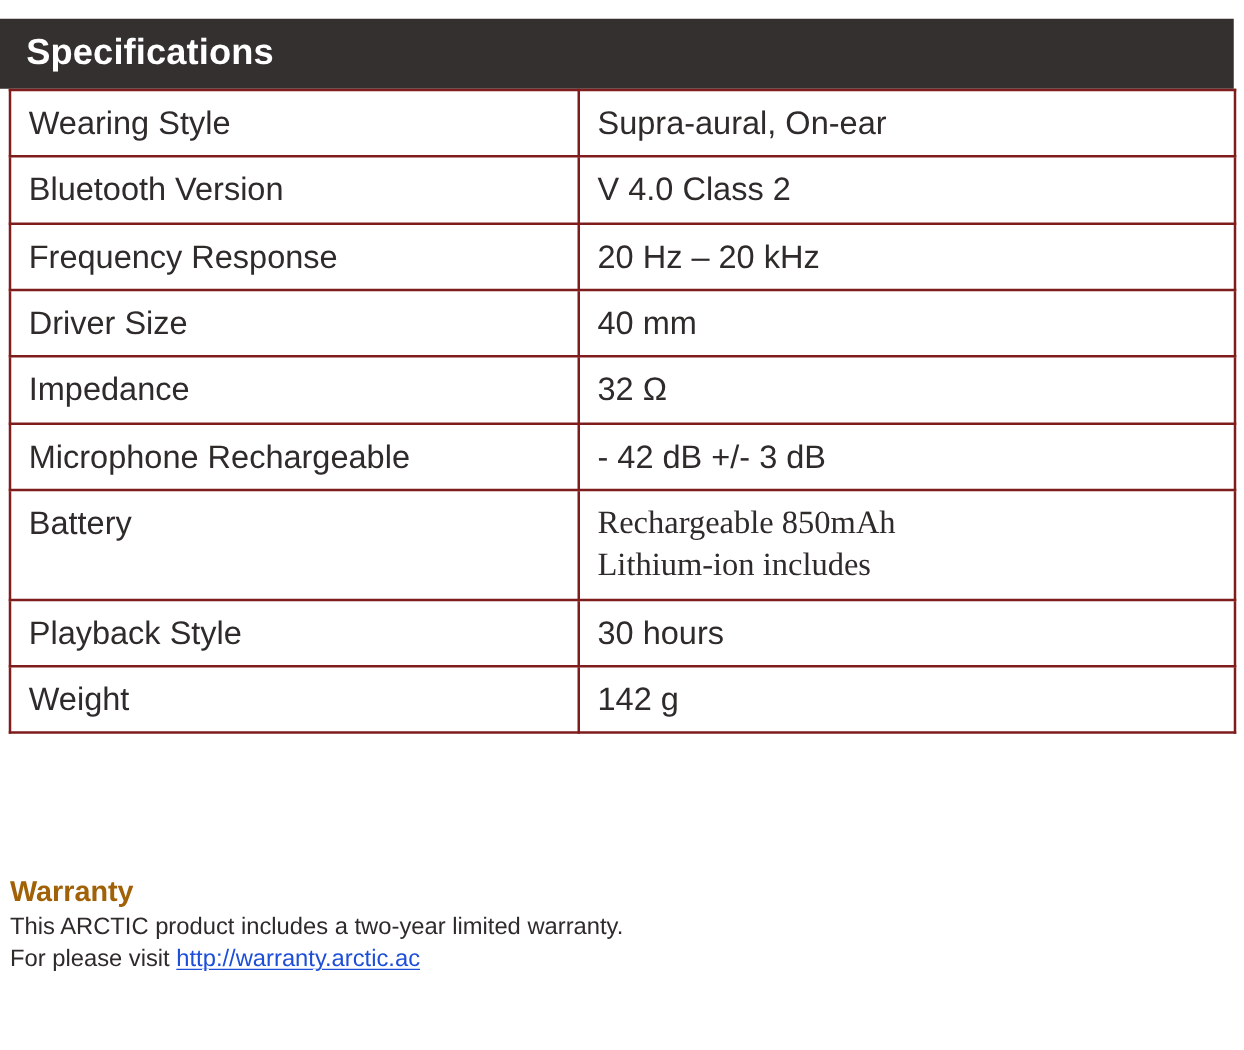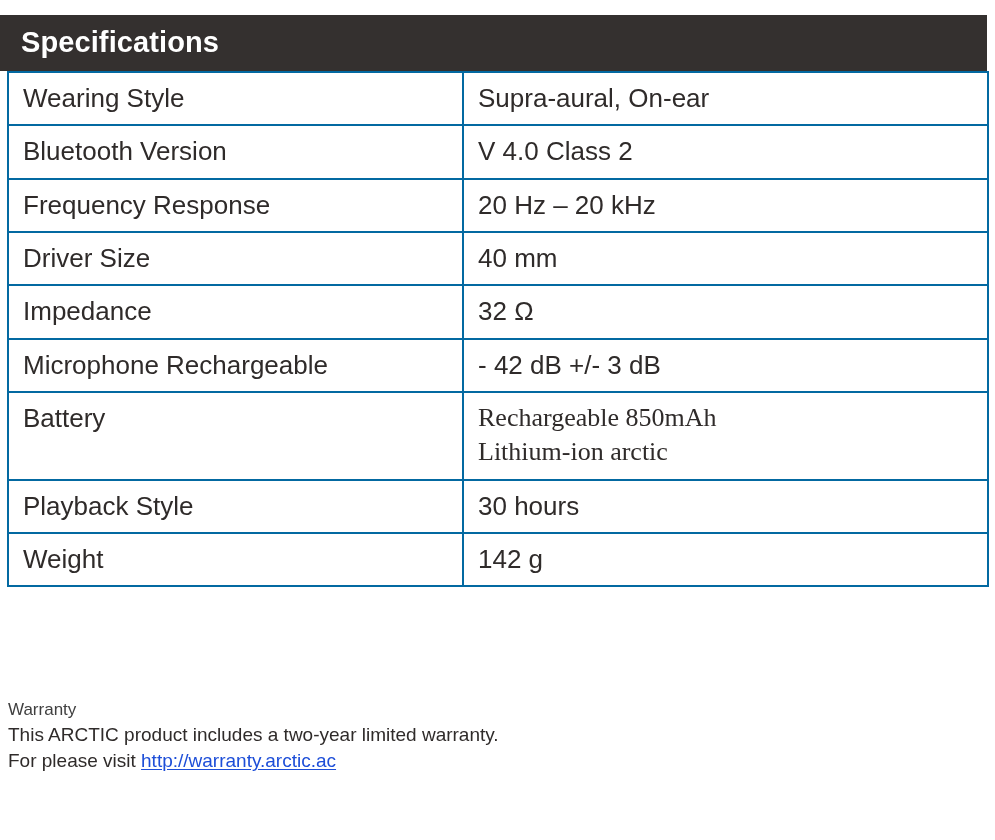--- a/index.html
+++ b/index.html
@@ -44,21 +44,21 @@
   }
 
   table.spec-table {
     border-collapse: collapse;
     width: 980px;
     table-layout: fixed;
     margin-top: 0;
   }
 
   table.spec-table td {
-    border: 2px solid #0369a1;
+    border: 2px solid #7f1d1d;
     font-size: 26px;
     line-height: 1.32;
     color: #2f2b2a;
     padding: 8px 0 9px 14px;
     vertical-align: top;
     height: 38px;
     box-sizing: border-box;
   }
 
   table.spec-table td.col-label { width: 455px; }
@@ -67,24 +67,24 @@
   .val-line { display: block; font-family: Liberation Serif, serif; }
 
   
   .warranty {
     position: absolute;
     left: 8px;
     top: 700px;
     width: 960px;
   }
   .warranty-title {
-    font-size: 17px;
-    font-weight: normal;
+    font-size: 23px;
+    font-weight: bold;
     line-height: 1.18;
-    color: #404040;
+    color: #a16207;
     margin: 0 0 2px 0;
   }
   .warranty-line {
     font-size: 19px;
     line-height: 1.38;
     color: #2f2b2a;
     margin: 0;
     white-space: nowrap;
   }
   .warranty-link {
@@ -126,21 +126,21 @@
           <td class="col-value">32 Ω</td>
         </tr>
         <tr>
           <td class="col-label">Microphone Rechargeable</td>
           <td class="col-value">- 42 dB +/- 3 dB</td>
         </tr>
         <tr>
           <td class="col-label">Battery</td>
           <td class="col-value">
             <span class="val-line">Rechargeable 850mAh</span>
-            <span class="val-line">Lithium-ion arctic</span>
+            <span class="val-line">Lithium-ion includes</span>
           </td>
         </tr>
         <tr>
           <td class="col-label">Playback Style</td>
           <td class="col-value">30 hours</td>
         </tr>
         <tr>
           <td class="col-label">Weight</td>
           <td class="col-value">142 g</td>
         </tr>

